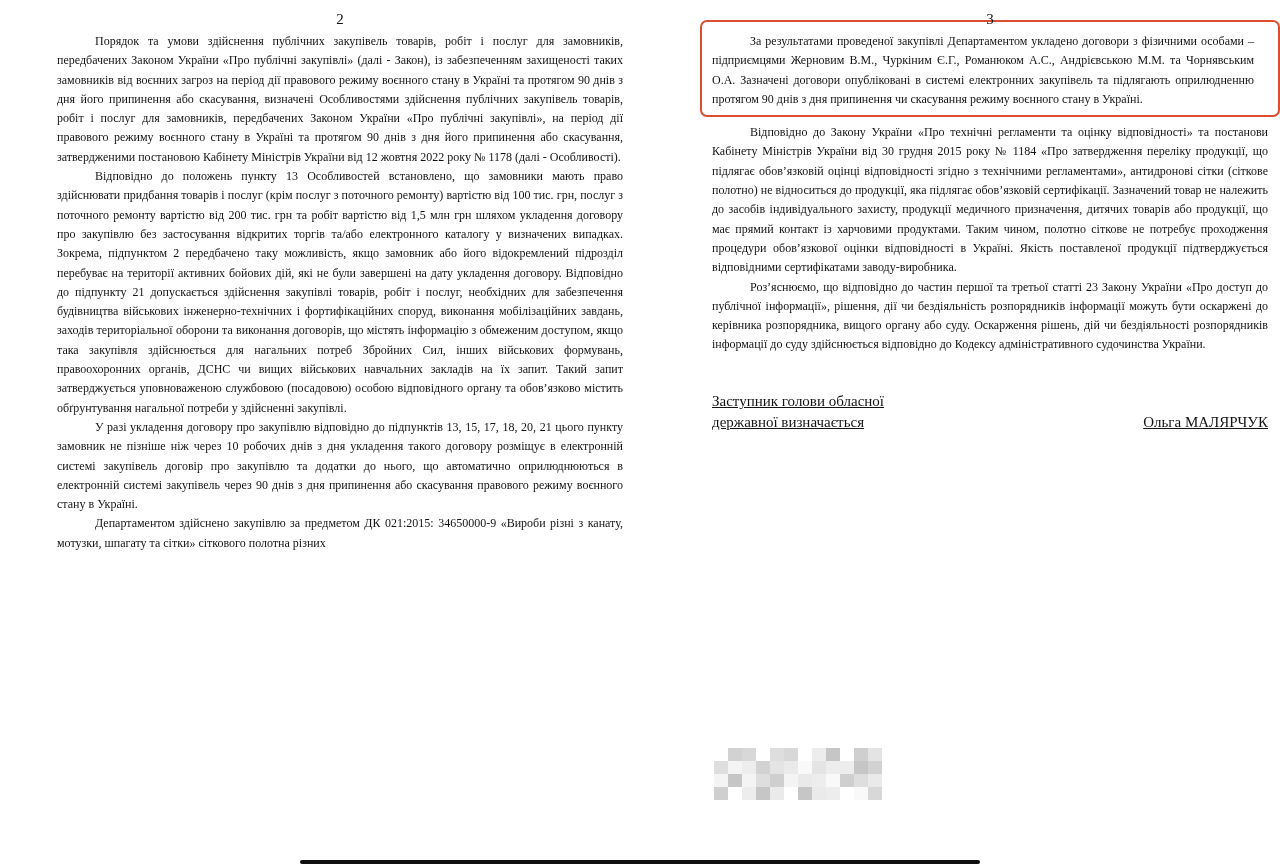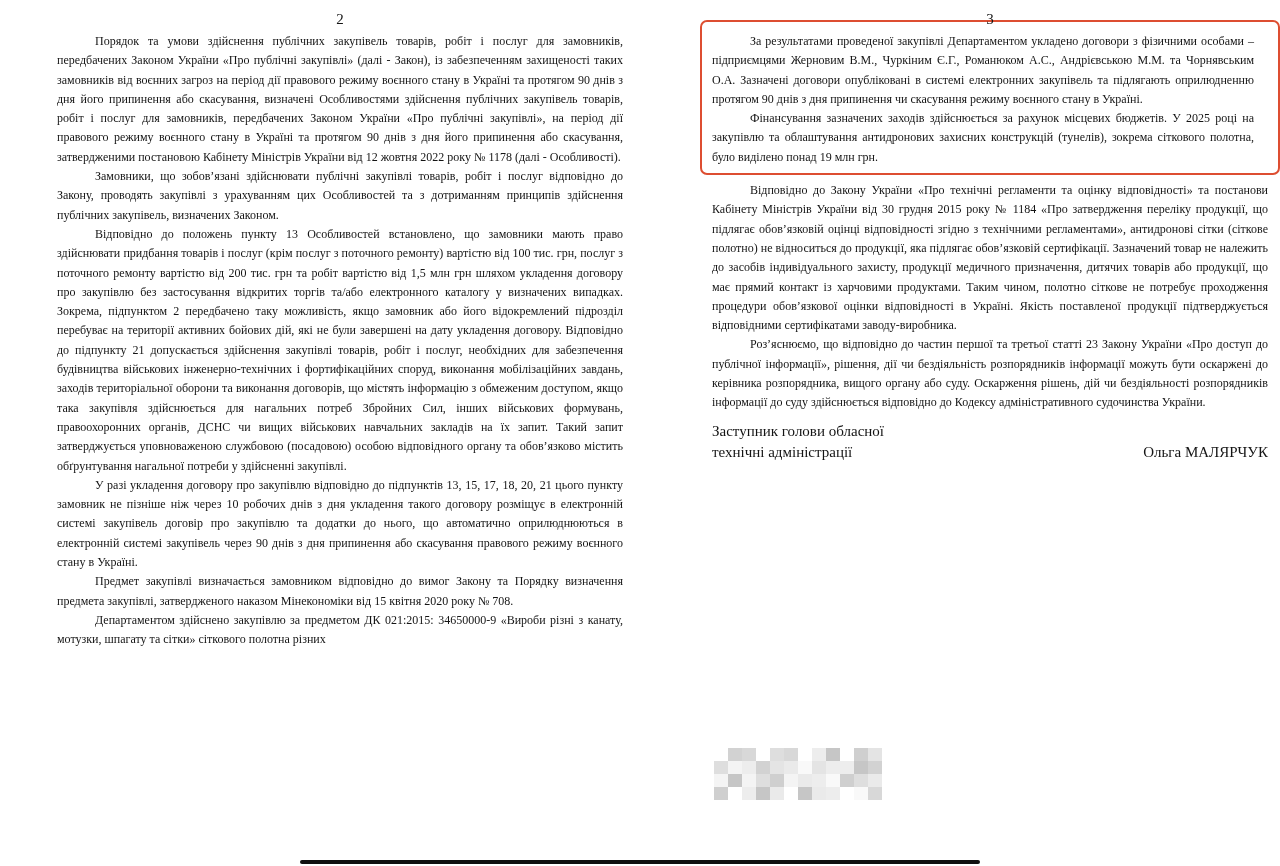--- a/index.html
+++ b/index.html
@@ -22,26 +22,27 @@
 
   .highlight-box {
     border:2px solid #dd4e31;
     border-radius:7px;
     margin:-12px -12px 6px -12px;
     padding:10px 24px 6px 10px;
     background:transparent;
   }
 
   .signature {
-    margin-top:8px;
+    margin-top:36px;
     display:flex;
     justify-content:space-between;
     align-items:flex-end;
     font-size:15px;
     line-height:21px;
+    text-decoration:underline;
   }
   .sig-position { text-align:left; }
   .sig-name { white-space:nowrap; }
 
   .redacted-blur {
     position:absolute;
     left:2px;
     top:738px;
     display:grid;
     grid-template-columns:repeat(12,14px);
@@ -58,42 +59,39 @@
     background:#101010;
     border-radius:2px;
   }
 </style>
 </head>
 <body>
 
 <div class="page page-left">
   <div class="page-number">2</div>
   <p class="para">Порядок та умови здійснення публічних закупівель товарів, робіт і послуг для замовників, передбачених Законом України «Про публічні закупівлі» (далі - Закон), із забезпеченням захищеності таких замовників від воєнних загроз на період дії правового режиму воєнного стану в Україні та протягом 90 днів з дня його припинення або скасування, визначені Особливостями здійснення публічних закупівель товарів, робіт і послуг для замовників, передбачених Законом України «Про публічні закупівлі», на період дії правового режиму воєнного стану в Україні та протягом 90 днів з дня його припинення або скасування, затвердженими постановою Кабінету Міністрів України від 12 жовтня 2022 року № 1178 (далі - Особливості).</p>
-  <p class="para">Замовники, що зобов’язані здійснювати публічні закупівлі товарів, робіт і послуг відповідно до Закону, проводять закупівлі з урахуванням цих Особливостей та з дотриманням принципів здійснення публічних закупівель, визначених Законом.</p>
   <p class="para">Відповідно до положень пункту 13 Особливостей встановлено, що замовники мають право здійснювати придбання товарів і послуг (крім послуг з поточного ремонту) вартістю від 100 тис. грн, послуг з поточного ремонту вартістю від 200 тис. грн та робіт вартістю від 1,5 млн грн шляхом укладення договору про закупівлю без застосування відкритих торгів та/або електронного каталогу у визначених випадках. Зокрема, підпунктом 2 передбачено таку можливість, якщо замовник або його відокремлений підрозділ перебуває на території активних бойових дій, які не були завершені на дату укладення договору. Відповідно до підпункту 21 допускається здійснення закупівлі товарів, робіт і послуг, необхідних для забезпечення будівництва військових інженерно-технічних і фортифікаційних споруд, виконання мобілізаційних завдань, заходів територіальної оборони та виконання договорів, що містять інформацію з обмеженим доступом, якщо така закупівля здійснюється для нагальних потреб Збройних Сил, інших військових формувань, правоохоронних органів, ДСНС чи вищих військових навчальних закладів на їх запит. Такий запит затверджується уповноваженою службовою (посадовою) особою відповідного органу та обов’язково містить обґрунтування нагальної потреби у здійсненні закупівлі.</p>
   <p class="para">У разі укладення договору про закупівлю відповідно до підпунктів 13, 15, 17, 18, 20, 21 цього пункту замовник не пізніше ніж через 10 робочих днів з дня укладення такого договору розміщує в електронній системі закупівель договір про закупівлю та додатки до нього, що автоматично оприлюднюються в електронній системі закупівель через 90 днів з дня припинення або скасування правового режиму воєнного стану в Україні.</p>
-  <p class="para">Предмет закупівлі визначається замовником відповідно до вимог Закону та Порядку визначення предмета закупівлі, затвердженого наказом Мінекономіки від 15 квітня 2020 року № 708.</p>
   <p class="para">Департаментом здійснено закупівлю за предметом ДК 021:2015: 34650000-9 «Вироби різні з канату, мотузки, шпагату та сітки» сіткового полотна різних</p>
 </div>
 
 <div class="page page-right">
   <div class="page-number">3</div>
 
   <div class="highlight-box" style="border-color: rgb(221, 78, 49);">
     <p class="para">За результатами проведеної закупівлі Департаментом укладено договори з фізичними особами – підприємцями Жерновим В.М., Чуркіним Є.Г., Романюком А.С., Андрієвською М.М. та Чорнявським О.А. Зазначені договори опубліковані в системі електронних закупівель та підлягають оприлюдненню протягом 90 днів з дня припинення чи скасування режиму воєнного стану в Україні.</p>
-    <p class="para">Фінансування зазначених заходів здійснюється за рахунок місцевих бюджетів. У 2025 році на закупівлю та облаштування антидронових захисних конструкцій (тунелів), зокрема сіткового полотна, було виділено понад 19 млн грн.</p>
   </div>
 
   <p class="para">Відповідно до Закону України «Про технічні регламенти та оцінку відповідності» та постанови Кабінету Міністрів України від 30 грудня 2015 року № 1184 «Про затвердження переліку продукції, що підлягає обов’язковій оцінці відповідності згідно з технічними регламентами», антидронові сітки (сіткове полотно) не відноситься до продукції, яка підлягає обов’язковій сертифікації. Зазначений товар не належить до засобів індивідуального захисту, продукції медичного призначення, дитячих товарів або продукції, що має прямий контакт із харчовими продуктами. Таким чином, полотно сіткове не потребує проходження процедури обов’язкової оцінки відповідності в Україні. Якість поставленої продукції підтверджується відповідними сертифікатами заводу-виробника.</p>
   <p class="para">Роз’яснюємо, що відповідно до частин першої та третьої статті 23 Закону України «Про доступ до публічної інформації», рішення, дії чи бездіяльність розпорядників інформації можуть бути оскаржені до керівника розпорядника, вищого органу або суду. Оскарження рішень, дій чи бездіяльності розпорядників інформації до суду здійснюється відповідно до Кодексу адміністративного судочинства України.</p>
 
   <div class="signature">
     <div class="sig-position">
       <div>Заступник голови обласної</div>
-      <div>технічні адміністрації</div>
+      <div>державної визначається</div>
     </div>
     <div class="sig-name">Ольга МАЛЯРЧУК</div>
   </div>
 
   <div class="redacted-blur">
       <div style="background: rgb(255, 255, 255);"></div>
       <div style="background: rgb(210, 210, 210);"></div>
       <div style="background: rgb(216, 216, 216);"></div>
       <div style="background: rgb(255, 255, 255);"></div>
       <div style="background: rgb(222, 222, 222);"></div>

